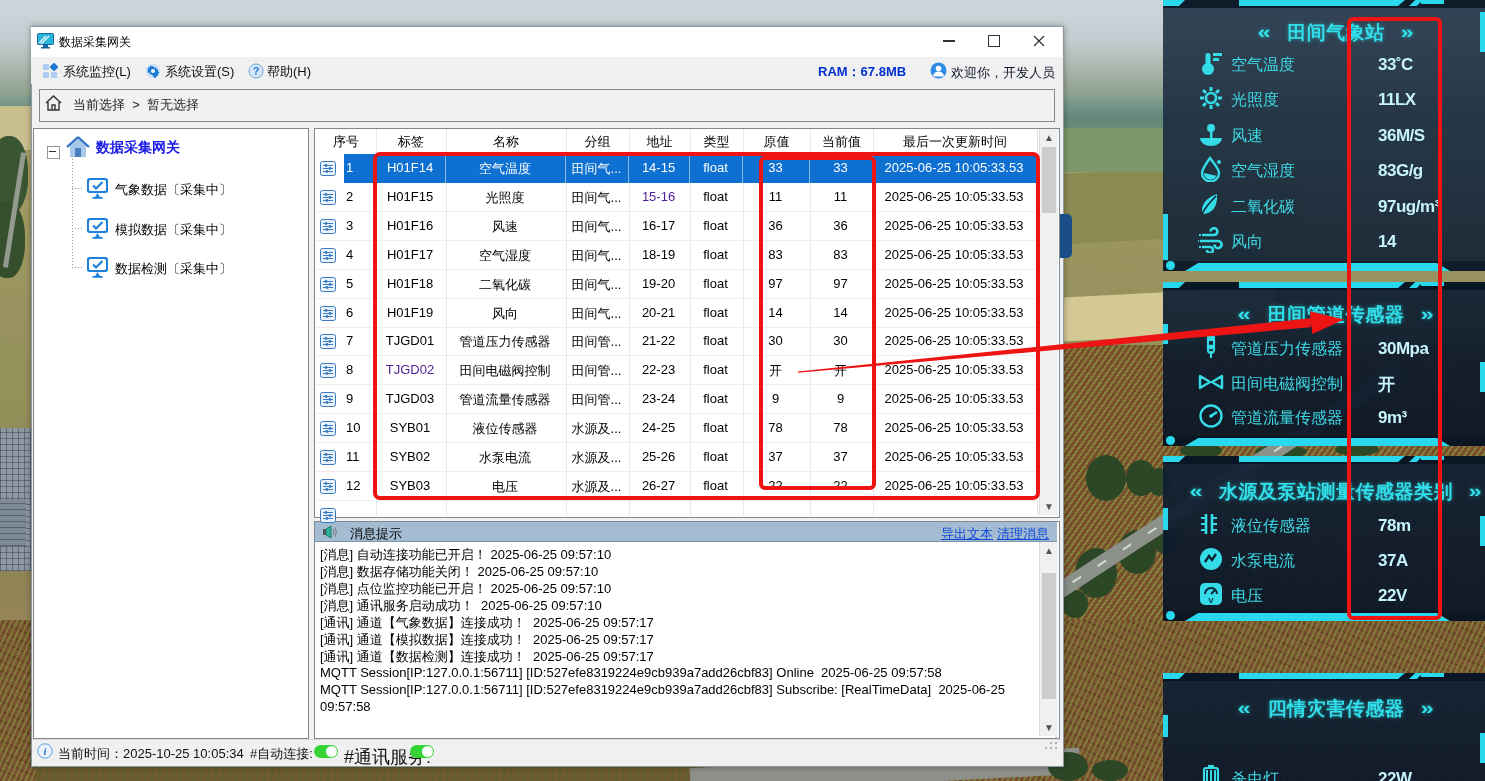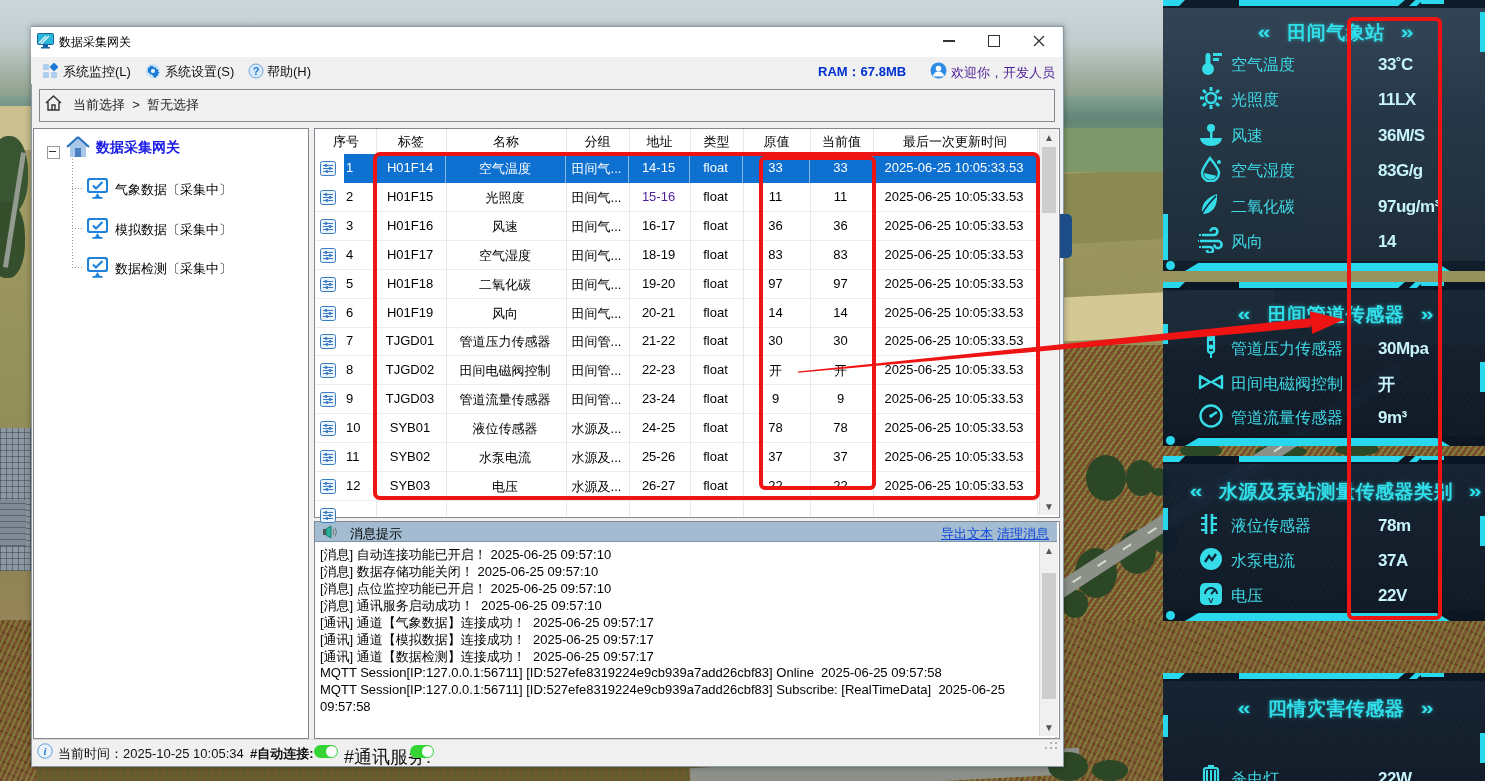--- a/index.html
+++ b/index.html
@@ -167,21 +167,21 @@
   <circle cx="8" cy="8" r="7" fill="#d9e9fa" stroke="#6aa5dd"></circle>
   <text x="8" y="12" text-anchor="middle" font-size="11" font-weight="bold" fill="#1c7ad4" font-family="Liberation Sans">?</text>
 </svg>
 <div class="abs mitem" style="left:267px;">帮助(H)</div>
 <div class="abs" style="left:818px;top:63px;font-size:13px;font-weight:bold;color:#0030d0;">RAM：67.8MB</div>
 <svg class="abs" style="left:930px;top:62px;" width="17" height="17" viewBox="0 0 17 17">
   <circle cx="8.5" cy="8.5" r="8" fill="#2e8be6"></circle>
   <circle cx="8.5" cy="6.5" r="2.8" fill="#fff"></circle>
   <path d="M3 14.5 a5.5 5 0 0 1 11 0z" fill="#fff"></path>
 </svg>
-<div class="abs" style="left:951px;top:64px;font-size:13px;color:#4c1d95;">欢迎你，开发人员</div>
+<div class="abs" style="left:951px;top:64px;font-size:13px;color:#0f172a;">欢迎你，开发人员</div>
 
 <div id="crumbbox" class="abs"></div>
 <svg class="abs" style="left:44px;top:94px;" width="19" height="18" viewBox="0 0 19 18">
   <path d="M2 9 L9.5 2 L17 9 M4 8 V16 H15 V8 M8 16 V11 H11 V16" fill="none" stroke="#333" stroke-width="1.4"></path>
 </svg>
 <div id="crumbtext" class="abs">当前选择&nbsp; &gt; &nbsp;暂无选择</div>
 
 <div id="treepanel" class="abs"></div>
 <div class="abs" style="left:47px;top:146px;width:11px;height:11px;border:1px solid #999;background:#fff;"></div>
 <div class="abs" style="left:49px;top:151px;width:7px;height:1px;background:#333;"></div>
@@ -244,21 +244,21 @@
     <div class="abs msgline" style="top:682px;">MQTT Session[IP:127.0.0.1:56711] [ID:527efe8319224e9cb939a7add26cbf83] Subscribe: [RealTimeData]&nbsp; 2025-06-25</div>
     <div class="abs msgline" style="top:699px;">09:57:58</div>
   </div>
 
 <div id="statusbar" class="abs"></div>
 <svg class="abs" style="left:37px;top:743px;" width="16" height="16" viewBox="0 0 16 16">
   <circle cx="8" cy="8" r="7.2" fill="#eaf3fc" stroke="#5aa0dc"></circle>
   <text x="8" y="12" text-anchor="middle" font-size="11" font-style="italic" font-weight="bold" fill="#2e7cc8" font-family="Liberation Serif">i</text>
 </svg>
 <div class="abs" style="left:58px;top:745px;font-size:13px;color:#111;">当前时间：2025-10-25 10:05:34</div>
-<div class="abs" style="left:250px;top:745px;font-size:13px;color:#111;font-weight:bold;">#自动连接:</div>
+<div class="abs" style="left:250px;top:745px;font-size:13px;color:#111;">#自动连接:</div>
 <div class="abs toggle" style="left:314px;top:745px;">
     <div class="knob"></div>
   </div>
 <div class="abs" style="left:344px;top:745px;font-size:18px;color:#111;">#通讯服务:</div>
 <div class="abs toggle" style="left:410px;top:745px;">
     <div class="knob"></div>
   </div>
 
 <div class="abs" style="left:1060px;top:214px;width:12px;height:44px;background:#1c4d86;border-radius:0 5px 5px 0;"></div>
 
@@ -434,21 +434,21 @@
     <div class="abs row" style="top:356.29999999999995px;">
       <div style="position:absolute;left:0;bottom:0;width:723px;height:1px;background:#ededed;"></div>
       <svg width="16" height="15" viewBox="0 0 16 15" style="position:absolute;left:5px;top:7px;">
         <rect x="0.5" y="0.5" width="15" height="14" rx="2" fill="#eaf2fb" stroke="#3a7bbf"></rect>
         <path d="M3 4.5 H13 M3 7.5 H13 M3 10.5 H13" stroke="#3a7bbf" stroke-width="1.2"></path>
         <circle cx="6" cy="4.5" r="1.4" fill="#3a7bbf"></circle>
         <circle cx="10" cy="7.5" r="1.4" fill="#3a7bbf"></circle>
         <circle cx="7" cy="10.5" r="1.4" fill="#3a7bbf"></circle>
       </svg>
       <div class="cell" style="left:31px;width:24px;color:#000;text-align:left;">8</div>
-      <div class="cell" style="left:60px;width:70px;color:#000000;">TJGD02</div>
+      <div class="cell" style="left:60px;width:70px;color:#4c1d95;">TJGD02</div>
       <div class="cell" style="left:130px;width:120px;color:#000;">田间电磁阀控制</div>
       <div class="cell" style="left:250px;width:63px;color:#000;">田间管...</div>
       <div class="cell" style="left:313px;width:61px;color:#000;">22-23</div>
       <div class="cell" style="left:374px;width:53px;color:#000;">float</div>
       <div class="cell" style="left:427px;width:67px;color:#000;">开</div>
       <div class="cell" style="left:494px;width:63px;color:#000;">开</div>
       <div class="cell" style="left:557px;width:164px;color:#000;">2025-06-25 10:05:33.53</div>
     </div>
     <div class="abs row" style="top:385.2px;">
       <div style="position:absolute;left:0;bottom:0;width:723px;height:1px;background:#ededed;"></div>

